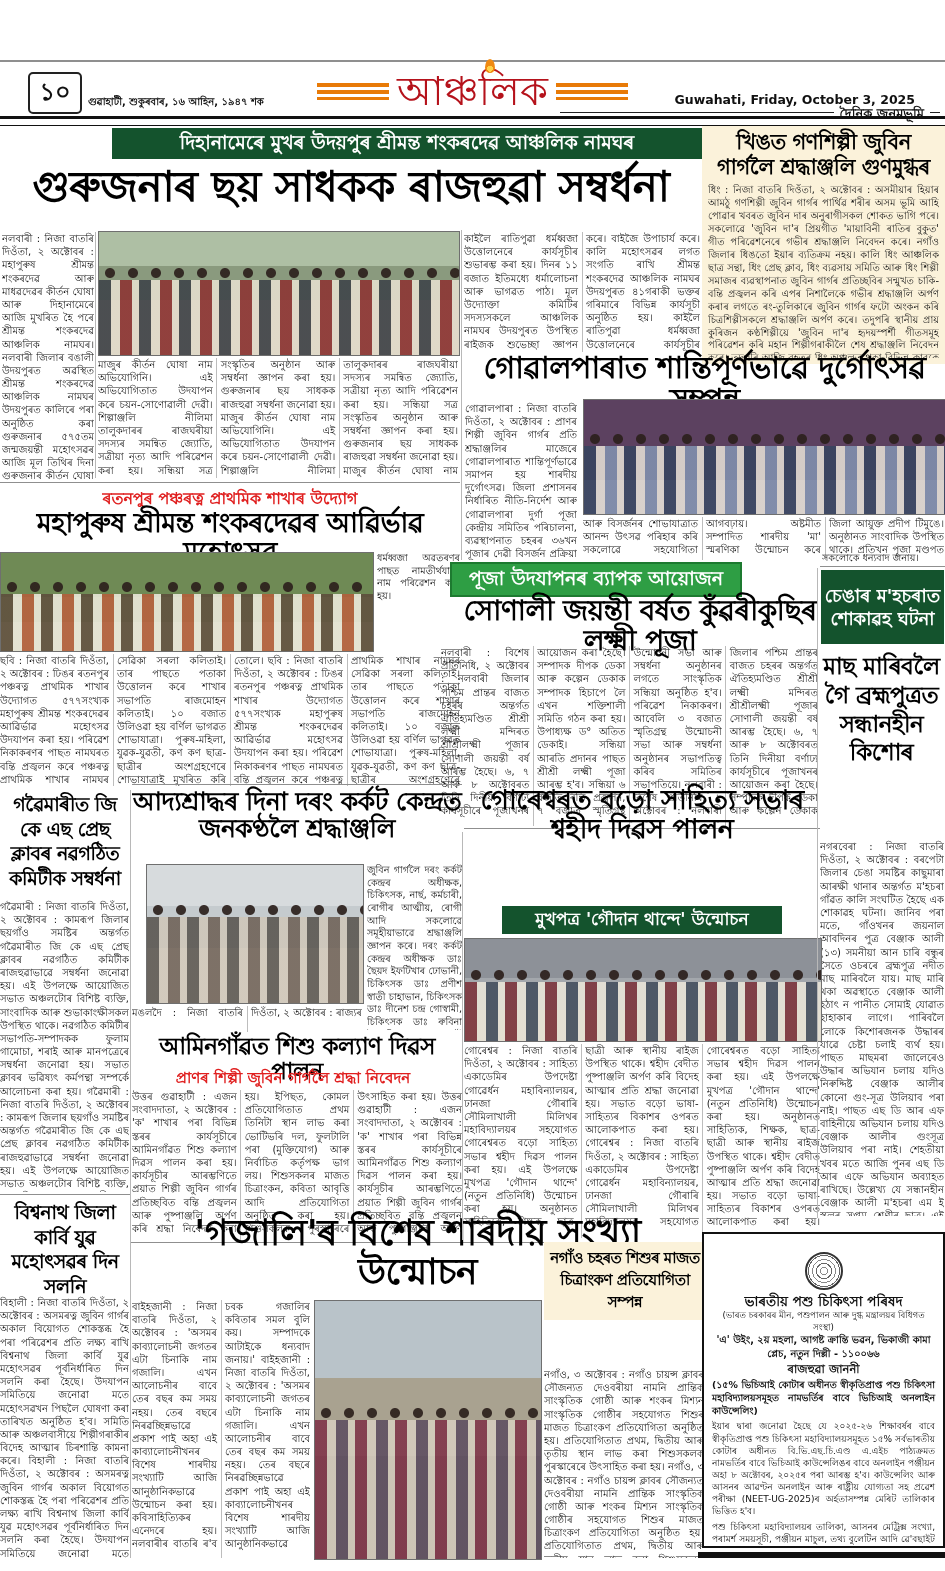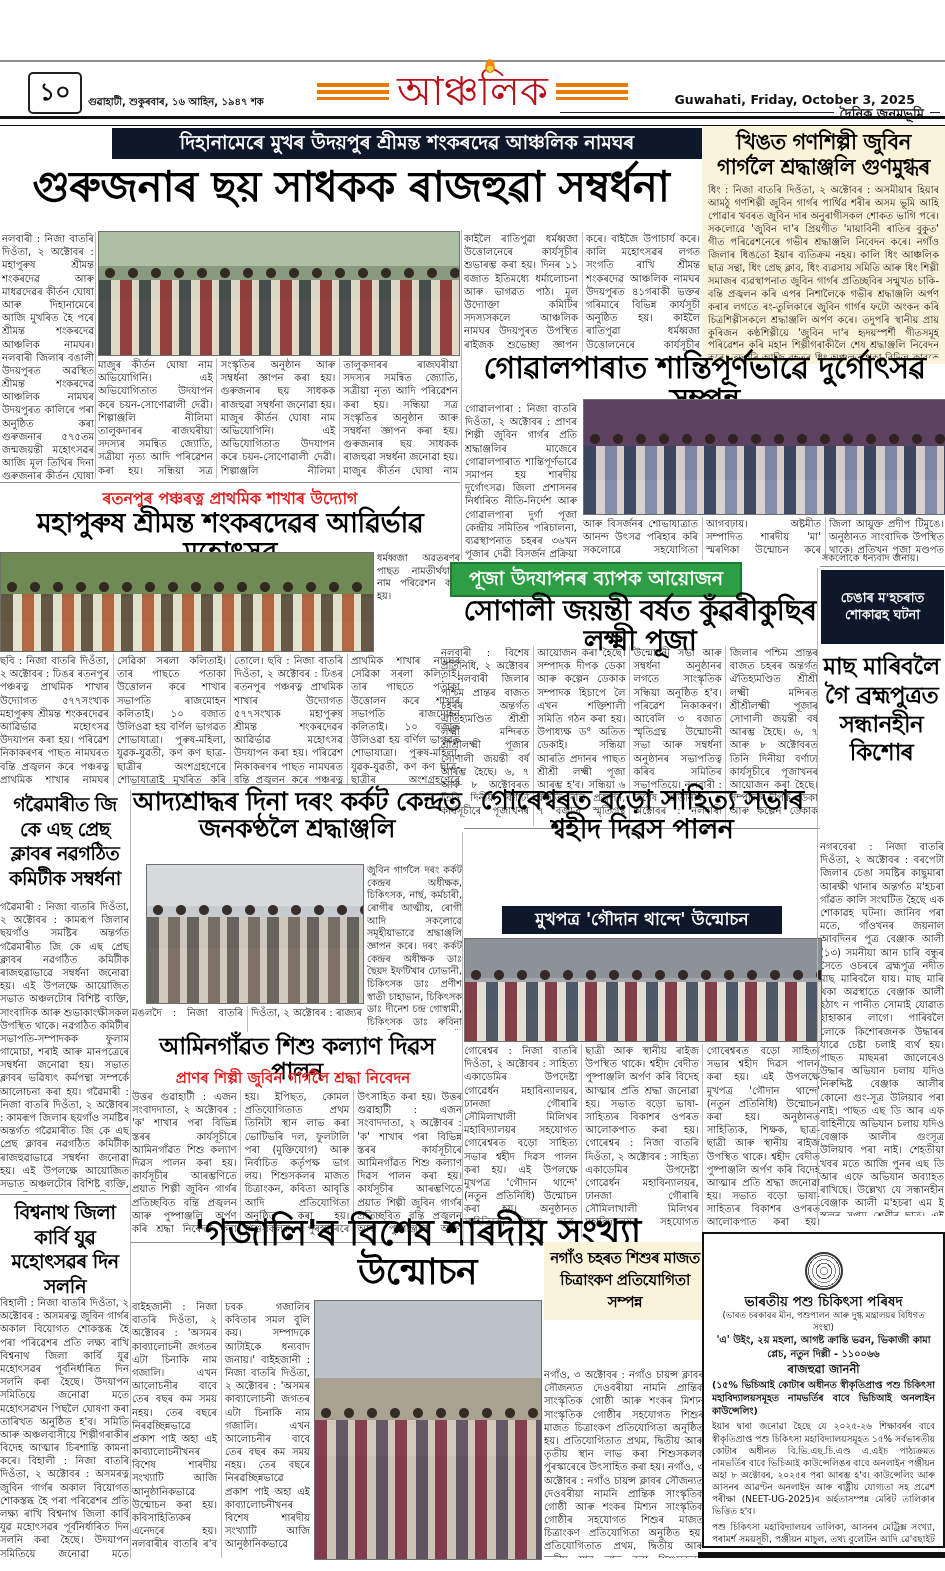--- a/index.html
+++ b/index.html
@@ -5,21 +5,21 @@
   html,body{margin:0;padding:0;background:#e8e8e4;}
   .page{position:relative;width:945px;height:1571px;background:#ffffff;margin:0 auto;
         font-family:"DejaVu Sans",sans-serif;color:#111;overflow:hidden;}
   .abs{position:absolute;}
   .hl{font-weight:bold;color:#000;text-align:center;line-height:1.08;letter-spacing:-0.5px;}
   .col{font-size:10px;line-height:1.32;text-align:justify;overflow:hidden;color:#161616;
        word-break:break-word;}
   .cols2{column-count:2;column-gap:8px;column-rule:1px solid #bdbdbd;}
   .cols3{column-count:3;column-gap:8px;column-rule:1px solid #bdbdbd;}
   .cols4{column-count:4;column-gap:8px;column-rule:1px solid #bdbdbd;}
-  .banner-red{background:#0f172a;color:#fff;font-weight:bold;text-align:center;
+  .banner-red{background:#14532d;color:#fff;font-weight:bold;text-align:center;
               display:flex;align-items:center;justify-content:center;}
   .banner-green{background:#2e9e44;color:#fff;font-weight:bold;text-align:center;
               display:flex;align-items:center;justify-content:center;border:2px solid #1d7a30;}
   .cream{background:#fbf2da;}
   .kicker-red{color:#e01f1f;font-weight:bold;text-align:center;}
   .rule-h{background:#8f8f8f;height:1px;}
   .rule-v{background:#b8b8b8;width:1px;}
   .photo{border:1px solid #6f6f6f;overflow:hidden;}
   .crowd{position:absolute;left:0;right:0;bottom:0;height:74%;}
   .crowd::before{content:"";position:absolute;left:0;right:0;top:0;height:20px;
@@ -108,21 +108,21 @@
       <div class="crowd"></div>
     </div>
   <div class="abs col" style="left:377px;top:552px;width:83px;height:98px;font-size:9.6px;">ধৰ্মধ্বজা অৱতৰণৰ পাছত নামতীৰ্থযাত্ৰা নাম পৰিৱেশন কৰা হয়।</div>
   <div class="abs col cols4" style="left:0;top:654px;width:460px;height:132px;">ছবি : নিজা বাতৰি দিওঁতা, ২ অক্টোবৰ : ঢিঙৰ ৰতনপুৰ পঞ্চৰত্ন প্ৰাথমিক শাখাৰ উদ্যোগত ৫৭৭সংখ্যক মহাপুৰুষ শ্ৰীমন্ত শংকৰদেৱৰ আৱিৰ্ভাৱ মহোৎসৱ উদযাপন কৰা হয়। পৰিৱেশ নিকাকৰণৰ পাছত নামঘৰত বন্তি প্ৰজ্বলন কৰে পঞ্চৰত্ন প্ৰাথমিক শাখাৰ নামঘৰ সেৱিকা সৰলা কলিতাই। তাৰ পাছতে পতাকা উত্তোলন কৰে শাখাৰ সভাপতি ৰাজমোহন কলিতাই। ১০ বজাত উলিওৱা হয় বৰ্ণিল ভাগৱত শোভাযাত্ৰা। পুৰুষ-মহিলা, যুৱক-যুৱতী, কণ কণ ছাত্ৰ-ছাত্ৰীৰ অংশগ্ৰহণেৰে শোভাযাত্ৰাই মুখৰিত কৰি তোলে। ছবি : নিজা বাতৰি দিওঁতা, ২ অক্টোবৰ : ঢিঙৰ ৰতনপুৰ পঞ্চৰত্ন প্ৰাথমিক শাখাৰ উদ্যোগত ৫৭৭সংখ্যক মহাপুৰুষ শ্ৰীমন্ত শংকৰদেৱৰ আৱিৰ্ভাৱ মহোৎসৱ উদযাপন কৰা হয়। পৰিৱেশ নিকাকৰণৰ পাছত নামঘৰত বন্তি প্ৰজ্বলন কৰে পঞ্চৰত্ন প্ৰাথমিক শাখাৰ নামঘৰ সেৱিকা সৰলা কলিতাই। তাৰ পাছতে পতাকা উত্তোলন কৰে শাখাৰ সভাপতি ৰাজমোহন কলিতাই। ১০ বজাত উলিওৱা হয় বৰ্ণিল ভাগৱত শোভাযাত্ৰা। পুৰুষ-মহিলা, যুৱক-যুৱতী, কণ কণ ছাত্ৰ-ছাত্ৰীৰ অংশগ্ৰহণেৰে শোভাযাত্ৰাই মুখৰিত কৰি তোলে।</div>
 
   <div class="abs banner-green" style="left:450px;top:562px;width:288px;height:31px;font-size:19px;">পূজা উদযাপনৰ ব্যাপক আয়োজন</div>
   <div class="abs hl" style="left:440px;top:596px;width:400px;height:46px;font-size:28px;">সোণালী জয়ন্তী বৰ্ষত কুঁৱৰীকুছিৰ লক্ষ্মী পূজা</div>
   <div class="abs col cols4" style="left:441px;top:646px;width:377px;height:180px;">নলবাৰী : বিশেষ প্ৰতিনিধি, ২ অক্টোবৰ : নলবাৰী জিলাৰ পশ্চিম প্ৰান্তৰ বাজত চহৰৰ অন্তৰ্গত ঐতিহ্যমণ্ডিত শ্ৰীশ্ৰী লক্ষ্মী মন্দিৰত শ্ৰীশ্ৰীলক্ষ্মী পূজাৰ সোণালী জয়ন্তী বৰ্ষ আৰম্ভ হৈছে। ৬, ৭ আৰু ৮ অক্টোবৰত তিনি দিনীয়া বৰ্ণাঢ্য কাৰ্যসূচীৰে পূজাখনৰ আয়োজন কৰা হৈছে। সম্পাদক দীপক ডেকা আৰু কল্পেন ডেকাক সম্পাদক হিচাপে লৈ এখন শক্তিশালী সমিতি গঠন কৰা হয়। উপাধ্যক্ষ ড° অতিত ডেকাই। সন্ধিয়া আৰতি প্ৰদানৰ পাছত শ্ৰীশ্ৰী লক্ষ্মী পূজা আৰম্ভ হ'ব। সন্ধিয়া ৬ বজাত বন্তি প্ৰজ্বলন, ৭ বজাত স্মৃতিগ্ৰন্থ উন্মোচনী সভা আৰু সম্বৰ্ধনা অনুষ্ঠানৰ লগতে সাংস্কৃতিক সন্ধিয়া অনুষ্ঠিত হ'ব। পৰিৱেশ নিকাকৰণ। আবেলি ৩ বজাত স্মৃতিগ্ৰন্থ উন্মোচনী সভা আৰু সম্বৰ্ধনা অনুষ্ঠানৰ সভাপতিত্ব কৰিব সমিতিৰ সভাপতিয়ে। নলবাৰী : বিশেষ প্ৰতিনিধি, ২ অক্টোবৰ : নলবাৰী জিলাৰ পশ্চিম প্ৰান্তৰ বাজত চহৰৰ অন্তৰ্গত ঐতিহ্যমণ্ডিত শ্ৰীশ্ৰী লক্ষ্মী মন্দিৰত শ্ৰীশ্ৰীলক্ষ্মী পূজাৰ সোণালী জয়ন্তী বৰ্ষ আৰম্ভ হৈছে। ৬, ৭ আৰু ৮ অক্টোবৰত তিনি দিনীয়া বৰ্ণাঢ্য কাৰ্যসূচীৰে পূজাখনৰ আয়োজন কৰা হৈছে। সম্পাদক দীপক ডেকা আৰু কল্পেন ডেকাক সম্পাদক হিচাপে লৈ এখন শক্তিশালী সমিতি গঠন কৰা হয়। উপাধ্যক্ষ ড° অতিত ডেকাই। সন্ধিয়া আৰতি প্ৰদানৰ পাছত শ্ৰীশ্ৰী লক্ষ্মী পূজা আৰম্ভ হ'ব। সন্ধিয়া ৬ বজাত বন্তি প্ৰজ্বলন, ৭ বজাত স্মৃতিগ্ৰন্থ উন্মোচনী সভা আৰু সম্বৰ্ধনা অনুষ্ঠানৰ লগতে সাংস্কৃতিক সন্ধিয়া অনুষ্ঠিত হ'ব। পৰিৱেশ নিকাকৰণ। আবেলি ৩ বজাত স্মৃতিগ্ৰন্থ উন্মোচনী সভা আৰু সম্বৰ্ধনা অনুষ্ঠানৰ সভাপতিত্ব কৰিব সমিতিৰ সভাপতিয়ে।</div>
 
   <div class="abs col" style="left:822px;top:552px;width:121px;height:14px;font-size:9.6px;">সকলোকে ধন্যবাদ জনায়।</div>
-  <div class="abs banner-red" style="left:821px;top:570px;width:123px;height:74px;font-size:13px;flex-direction:column;line-height:1.3;">
+  <div class="abs banner-red" style="left:821px;top:570px;width:123px;height:74px;font-size:18px;flex-direction:column;line-height:1.3;">
     <span>চেঙাৰ ম'হচৰাত</span>
     <span>শোকাৱহ ঘটনা</span>
   </div>
   <div class="abs hl" style="left:818px;top:652px;width:127px;height:182px;font-size:23px;line-height:1.25;">মাছ মাৰিবলৈ গৈ ব্ৰহ্মপুত্ৰত সন্ধানহীন কিশোৰ</div>
   <div class="abs col" style="left:820px;top:840px;width:124px;height:376px;">নগৰবেৰা : নিজা বাতৰি দিওঁতা, ২ অক্টোবৰ : বৰপেটা জিলাৰ চেঙা সমষ্টিৰ কাছুমাৰা আৰক্ষী থানাৰ অন্তৰ্গত ম'হচৰা গাঁৱত কালি সংঘটিত হৈছে এক শোকাৱহ ঘটনা। জানিব পৰা মতে, গাঁওখনৰ জয়নাল আবদিনৰ পুত্ৰ বেঞ্জাক আলী (১৩) সমনীয়া আন চাৰি বন্ধুৰ সৈতে ওচৰৰে ব্ৰহ্মপুত্ৰ নদীত মাছ মাৰিবলৈ যায়। মাছ মাৰি থকা অৱস্থাতে বেঞ্জাক আলী হঠাৎ ন পানীত সোমাই যোৱাত হাহাকাৰ লাগে। পাৰিবলৈ লোকে কিশোৰজনক উদ্ধাৰৰ যাৱে চেষ্টা চলাই ব্যৰ্থ হয়। পাছত মাছমৰা জালেৰেও উদ্ধাৰ অভিযান চলায় যদিও নিৰুদ্দিষ্ট বেঞ্জাক আলীৰ কোনো গুং-সূত্ৰ উলিয়াব পৰা নাই। পাছত এছ ডি আৰ এফ বাহিনীয়ে অভিযান চলায় যদিও বেঞ্জাক আলীৰ গুংসূত্ৰ উলিয়াব পৰা নাই। শেহতীয়া খবৰ মতে আজি পুনৰ এছ ডি আৰ এফে অভিযান অব্যাহত ৰাখিছে। উল্লেখ্য যে সন্ধানহীন বেঞ্জাক আলী ম'হচৰা এম ই স্কুলৰ সপ্তম শ্ৰেণীৰ ছাত্ৰ। এই ঘটনাই সমগ্ৰ অঞ্চলটোতে শোকৰ ছাঁ পেলাইছে।</div>
 
   <div class="abs hl" style="left:0;top:792px;width:130px;height:102px;font-size:19px;line-height:1.3;">গৱৈমাৰীত জি কে এছ প্ৰেছ ক্লাবৰ নৱগঠিত কমিটীক সম্বৰ্ধনা</div>
   <div class="abs col" style="left:0;top:900px;width:129px;height:292px;">গৱৈমাৰী : নিজা বাতৰি দিওঁতা, ২ অক্টোবৰ : কামৰূপ জিলাৰ ছয়গাঁও সমষ্টিৰ অন্তৰ্গত গৱৈমাৰীত জি কে এছ প্ৰেছ ক্লাবৰ নৱগঠিত কমিটীক ৰাজহুৱাভাৱে সম্বৰ্ধনা জনোৱা হয়। এই উপলক্ষে আয়োজিত সভাত অঞ্চলটোৰ বিশিষ্ট ব্যক্তি, সাংবাদিক আৰু শুভাকাংক্ষীসকল উপস্থিত থাকে। নৱগঠিত কমিটীৰ সভাপতি-সম্পাদকক ফুলাম গামোচা, শৰাই আৰু মানপত্ৰেৰে সম্বৰ্ধনা জনোৱা হয়। সভাত ক্লাবৰ ভৱিষ্যৎ কৰ্মপন্থা সম্পৰ্কে আলোচনা কৰা হয়। গৱৈমাৰী : নিজা বাতৰি দিওঁতা, ২ অক্টোবৰ : কামৰূপ জিলাৰ ছয়গাঁও সমষ্টিৰ অন্তৰ্গত গৱৈমাৰীত জি কে এছ প্ৰেছ ক্লাবৰ নৱগঠিত কমিটীক ৰাজহুৱাভাৱে সম্বৰ্ধনা জনোৱা হয়। এই উপলক্ষে আয়োজিত সভাত অঞ্চলটোৰ বিশিষ্ট ব্যক্তি, সাংবাদিক আৰু শুভাকাংক্ষীসকল উপস্থিত থাকে। নৱগঠিত কমিটীৰ সভাপতি-সম্পাদকক ফুলাম গামোচা, শৰাই আৰু মানপত্ৰেৰে সম্বৰ্ধনা জনোৱা হয়। সভাত ক্লাবৰ ভৱিষ্যৎ কৰ্মপন্থা সম্পৰ্কে আলোচনা কৰা হয়।</div>
 
   <div class="abs rule-h" style="left:132px;top:784px;width:330px;"></div>

